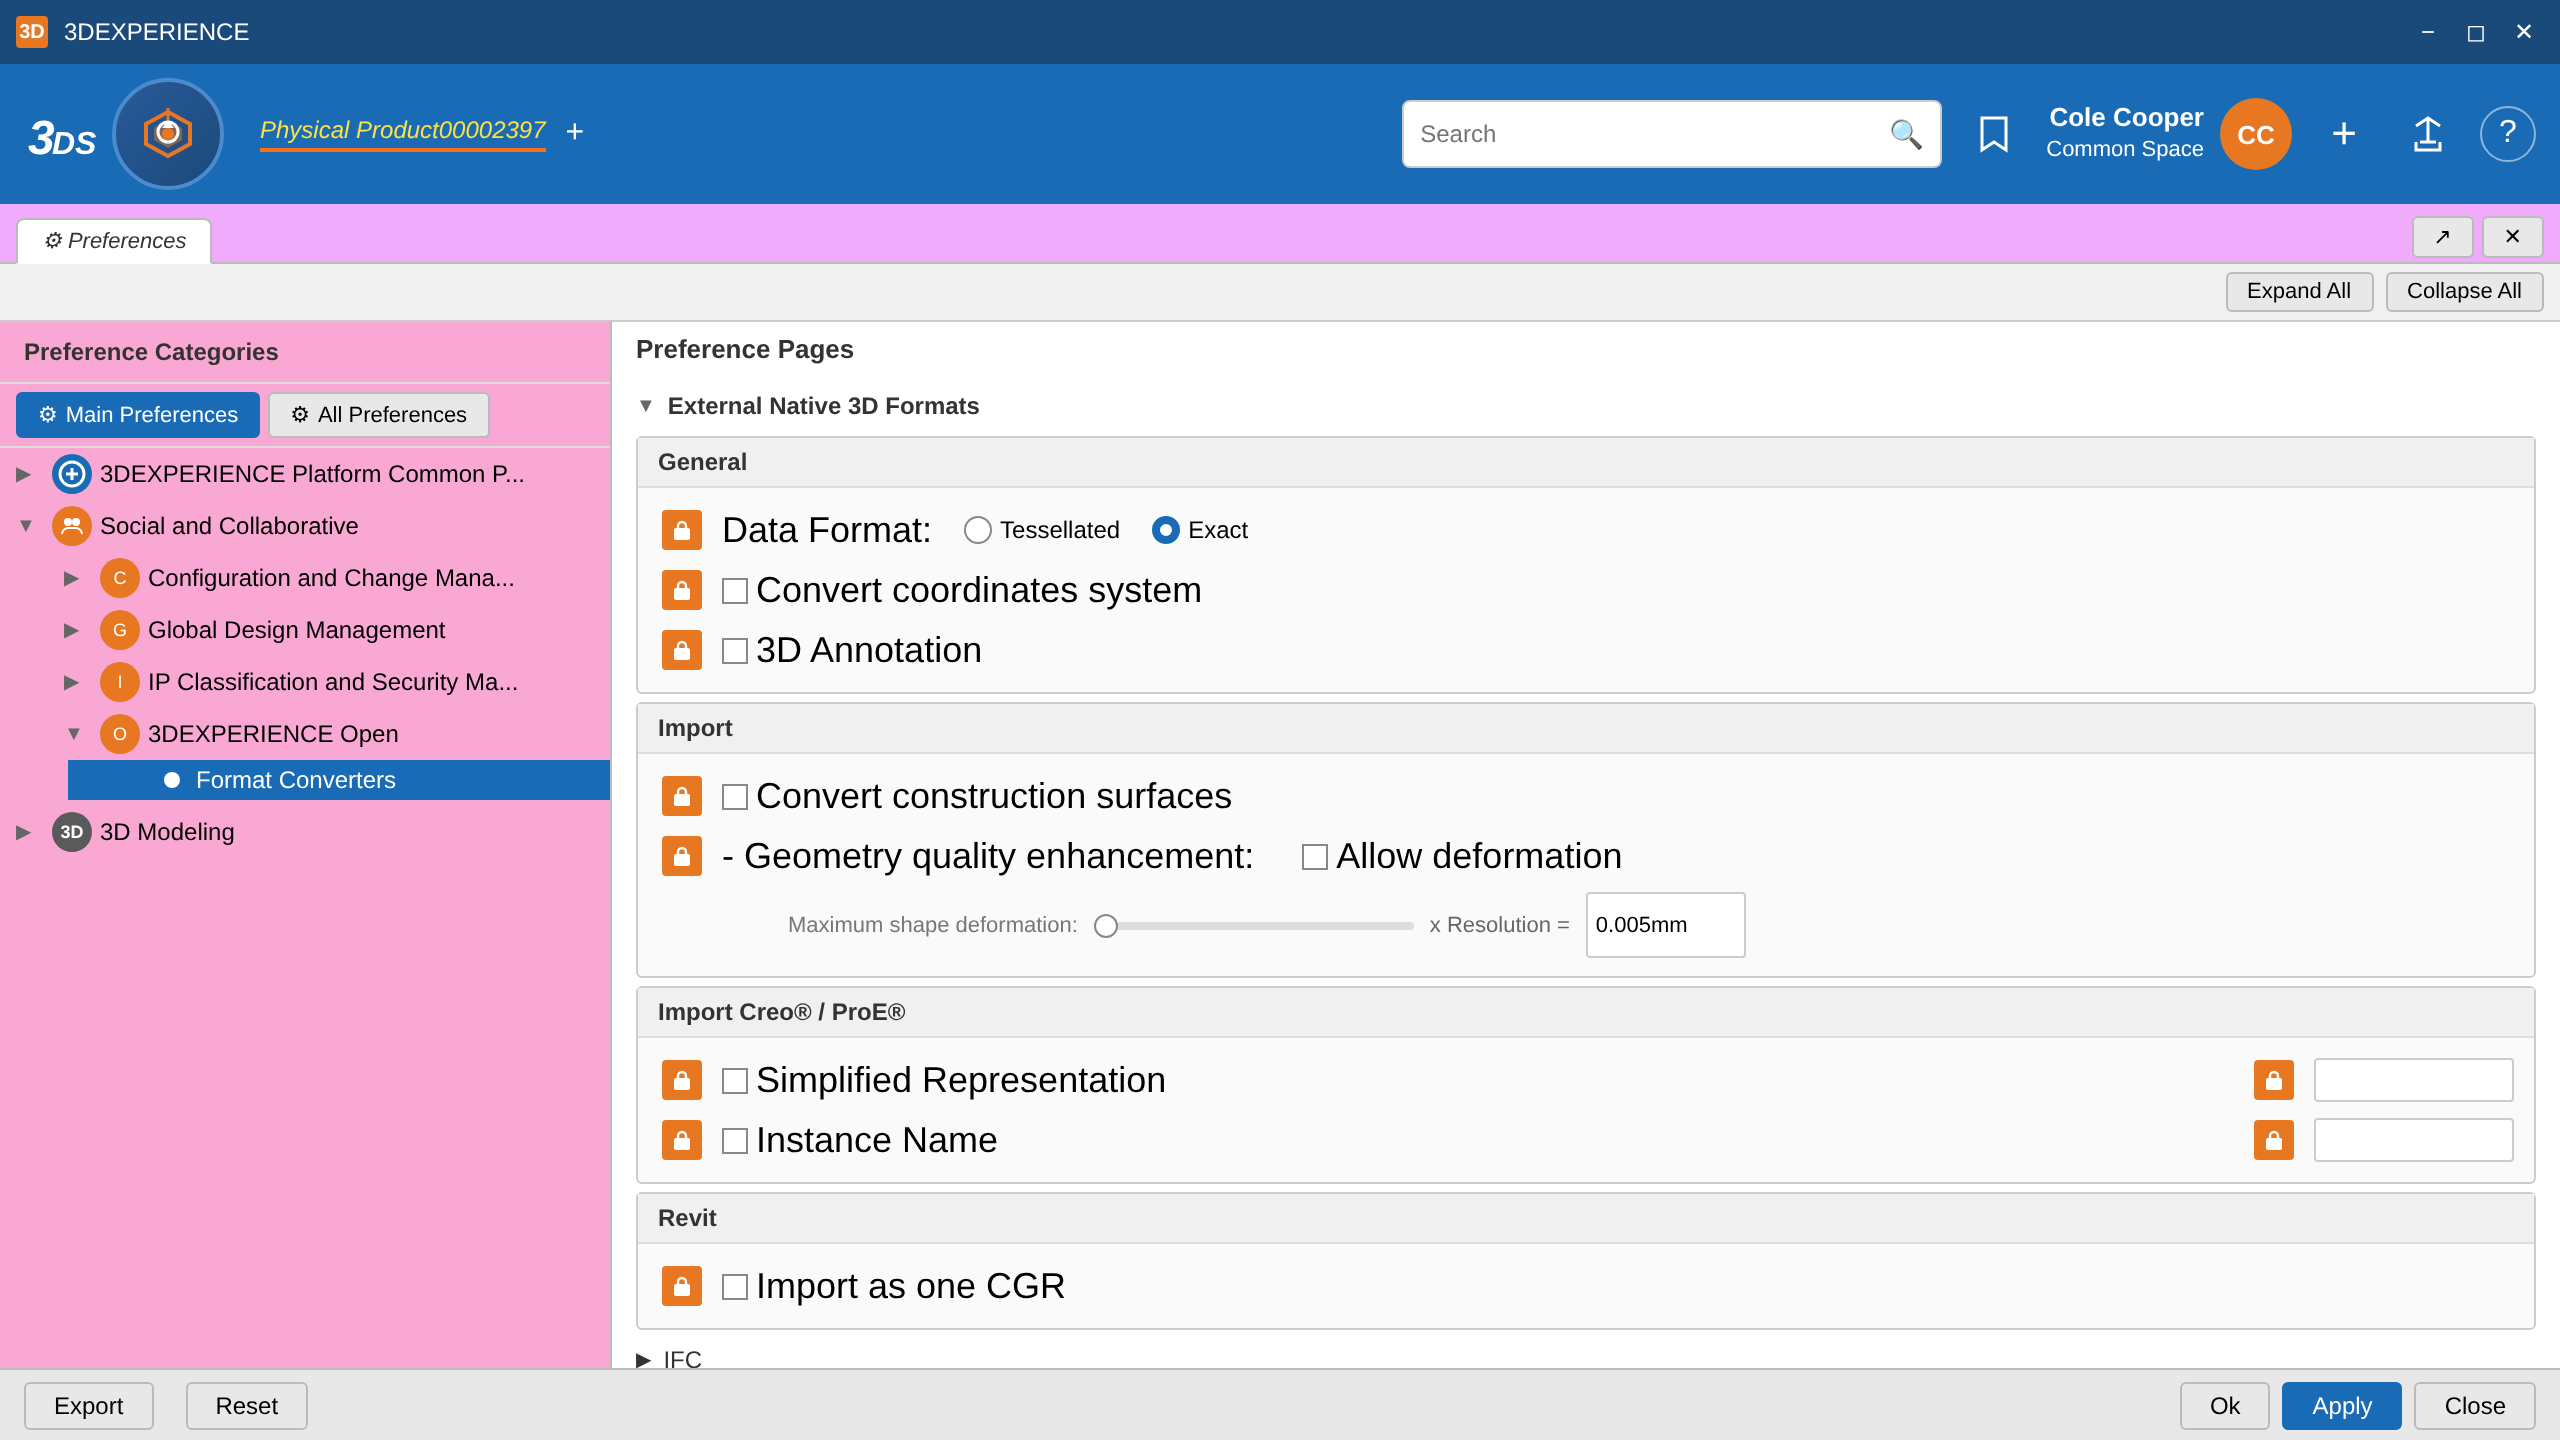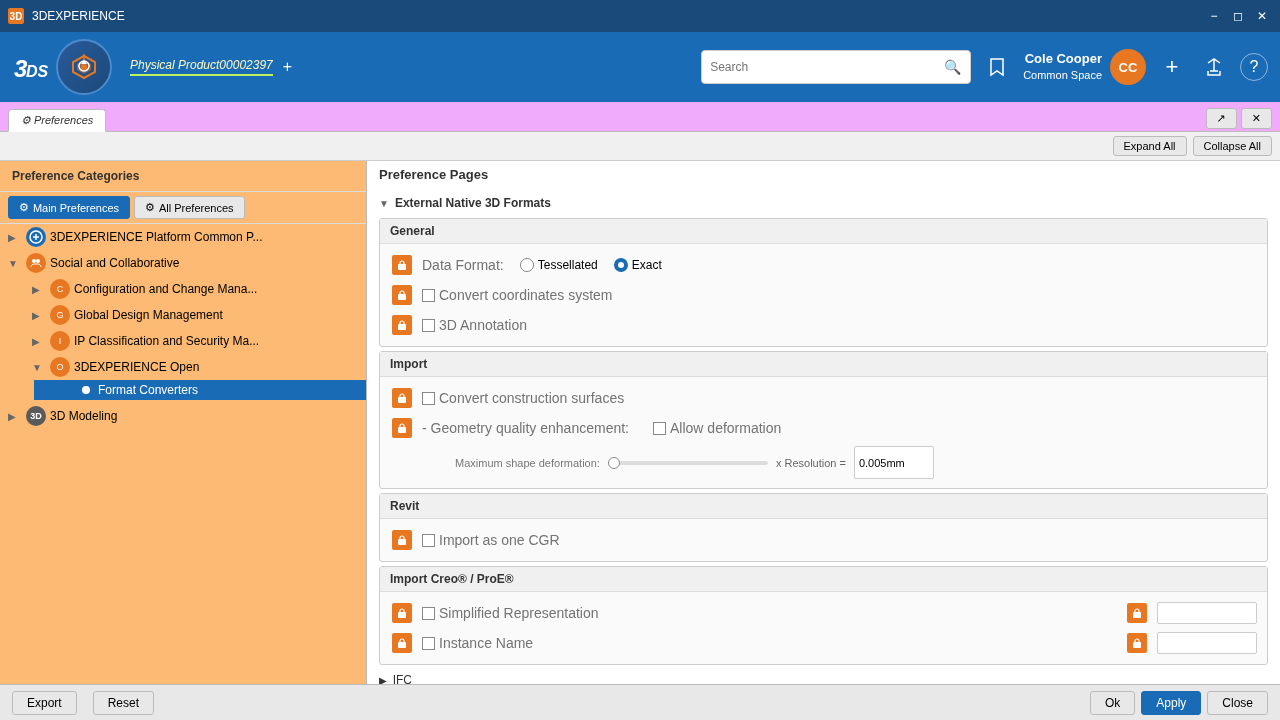--- a/index.html
+++ b/index.html
@@ -50,24 +50,24 @@
       display: flex;
       align-items: flex-end;
       padding: 0 8px;
       border-bottom: 1px solid #bbb;
     }
     .tab { padding: 4px 12px; background: #d0d0d0; border: 1px solid #bbb; border-bottom: none; border-radius: 4px 4px 0 0; font-size: 11px; cursor: pointer; color: #333; font-style: italic; }
     .tab.active { background: white; border-bottom: 1px solid white; margin-bottom: -1px; }
 
     
     .sidebar {
-      width: 367px;
+      width: 306px;
       border-right: 1px solid #bbb;
       overflow-y: auto;
-      background: #fdba74;
+      background: #f9a8d4;
       flex-shrink: 0;
     }
     .pref-categories-header { padding: 8px 12px; font-weight: bold; font-size: 12px; color: #333; border-bottom: 1px solid #ddd; }
     .pref-tabs { display: flex; padding: 4px 8px; gap: 4px; border-bottom: 1px solid #ddd; }
     .pref-tab { padding: 4px 10px; border: 1px solid #bbb; border-radius: 3px; font-size: 11px; cursor: pointer; background: #e8e8e8; display: flex; align-items: center; gap: 4px; }
     .pref-tab.active { background: #1a6bb5; color: white; border-color: #1a6bb5; }
 
     .tree-item { display: flex; align-items: center; padding: 3px 8px; cursor: pointer; gap: 4px; font-size: 12px; }
     .tree-item.selected { background: #1a6bb5; color: white; margin-left: 34px; }
     .tree-arrow { width: 14px; font-size: 10px; color: #666; }
@@ -86,21 +86,21 @@
     .pref-pages-header { padding: 6px 12px; font-weight: bold; font-size: 13px; color: #333; }
     .section-arrow { font-size: 10px; color: #666; }
 
     .section-box { border: 1px solid #ccc; margin: 4px 12px; border-radius: 3px; background: #fafafa; }
     .section-box-header { padding: 5px 10px; font-weight: bold; font-size: 12px; color: #333; border-bottom: 1px solid #ddd; background: #f0f0f0; }
     .section-box-content { padding: 6px 10px; }
 
     .pref-row { display: flex; align-items: center; padding: 3px 0; gap: 8px; }
     .pref-icon { width: 24px; height: 24px; display: flex; align-items: center; justify-content: center; }
     .pref-icon-img { width: 20px; height: 20px; background: #e87722; border-radius: 2px; display: flex; align-items: center; justify-content: center; color: white; font-size: 10px; }
-    .pref-label { font-size: 14px; color: #737373; }
+    .pref-label { font-size: 18px; color: #000000; }
     .radio-group { display: flex; gap: 16px; margin-left: 8px; }
     .radio-item { display: flex; align-items: center; gap: 4px; font-size: 12px; }
     .radio-btn { width: 14px; height: 14px; border-radius: 50%; border: 1px solid #888; background: white; cursor: pointer; }
     .radio-btn.checked { border: 4px solid #1a6bb5; }
     .checkbox-item { display: flex; align-items: center; gap: 4px; font-size: 12px; }
     .checkbox { width: 13px; height: 13px; border: 1px solid #888; background: white; cursor: pointer; }
     .slider-track { width: 160px; height: 4px; background: #ddd; border-radius: 2px; position: relative; }
     .slider-thumb { width: 12px; height: 12px; background: white; border: 1px solid #888; border-radius: 50%; position: absolute; left: 0; top: -4px; cursor: pointer; }
     .resolution-text { font-size: 11px; color: #666; }
     .resolution-input { width: 80px; height: 33px; border: 1px solid #ccc; border-radius: 2px; padding: 2px 4px; font-size: 11px; text-align: left; }
@@ -156,21 +156,21 @@
       <svg width="30" height="30" viewBox="0 0 30 30">
         <polygon points="15,4 26,10 26,20 15,26 4,20 4,10" fill="none" stroke="#e87722" stroke-width="2"></polygon>
         <polygon points="15,8 22,12 22,18 15,22 8,18 8,12" fill="#e87722" opacity="0.5"></polygon>
         <circle cx="15" cy="15" r="3" fill="#e87722"></circle>
         <polygon points="15,2 15,8" stroke="#e87722" stroke-width="1.5"></polygon>
         <circle cx="15" cy="14" r="5" fill="none" stroke="#fff" stroke-width="1.5"></circle>
         <polygon points="12,12 18,12 15,8" fill="#fff"></polygon>
       </svg>
     </div>
   </div>
-  <div style="margin-left:8px; color:#fef9c3; font-style:italic; font-size:12px; border-bottom:2px solid #bef264; padding-bottom:2px;">Physical Product00002397</div>
+  <div style="margin-left:8px; color:#fde047; font-style:italic; font-size:12px; border-bottom:2px solid #f97316; padding-bottom:2px;">Physical Product00002397</div>
   <button style="background:none;border:none;color:white;font-size:16px;cursor:pointer;">+</button>
   <div class="header-spacer"></div>
 
   <div class="search-bar">
     <input type="text" placeholder="Search" style="">
     <span class="search-icon">🔍</span>
   </div>
 
   <button class="header-action-btn">
     <svg width="20" height="20" viewBox="0 0 20 20">
@@ -400,89 +400,89 @@
               <div class="slider-track">
                 <div class="slider-thumb"></div>
               </div>
               <span class="resolution-text">x Resolution =</span>
               <input class="resolution-input" type="text" value="0.005mm" style="">
             </div>
           </div>
         </div>
 
         <div class="section-box">
+          <div class="section-box-header">Import Creo® / ProE®</div>
+          <div class="section-box-content">
+
+            <div class="pref-row">
+              <div class="pref-icon">
+                <div class="pref-icon-img">
+                  <svg width="12" height="12" viewBox="0 0 12 12">
+                      <rect x="2" y="5" width="8" height="6" rx="1" fill="white"></rect>
+                      <path d="M4 5V4a2 2 0 014 0v1" stroke="white" stroke-width="1.2" fill="none"></path>
+                    </svg>
+                </div>
+              </div>
+              <div class="checkbox-item">
+                <div class="checkbox"></div>
+                <span class="pref-label">Simplified Representation</span>
+              </div>
+              <div class="pref-icon" style="margin-left:auto;">
+                <div class="pref-icon-img">
+                  <svg width="12" height="12" viewBox="0 0 12 12">
+                      <rect x="2" y="5" width="8" height="6" rx="1" fill="white"></rect>
+                      <path d="M4 5V4a2 2 0 014 0v1" stroke="white" stroke-width="1.2" fill="none"></path>
+                    </svg>
+                </div>
+              </div>
+              <input class="import-creo-input" type="text" style="">
+            </div>
+
+            <div class="pref-row">
+              <div class="pref-icon">
+                <div class="pref-icon-img">
+                  <svg width="12" height="12" viewBox="0 0 12 12">
+                      <rect x="2" y="5" width="8" height="6" rx="1" fill="white"></rect>
+                      <path d="M4 5V4a2 2 0 014 0v1" stroke="white" stroke-width="1.2" fill="none"></path>
+                    </svg>
+                </div>
+              </div>
+              <div class="checkbox-item">
+                <div class="checkbox"></div>
+                <span class="pref-label">Instance Name</span>
+              </div>
+              <div class="pref-icon" style="margin-left:auto;">
+                <div class="pref-icon-img">
+                  <svg width="12" height="12" viewBox="0 0 12 12">
+                      <rect x="2" y="5" width="8" height="6" rx="1" fill="white"></rect>
+                      <path d="M4 5V4a2 2 0 014 0v1" stroke="white" stroke-width="1.2" fill="none"></path>
+                    </svg>
+                </div>
+              </div>
+              <input class="import-creo-input" type="text" style="">
+            </div>
+          </div>
+        </div>
+
+        <div class="section-box">
           <div class="section-box-header">Revit</div>
           <div class="section-box-content">
             <div class="pref-row">
               <div class="pref-icon">
                 <div class="pref-icon-img">
                   <svg width="12" height="12" viewBox="0 0 12 12">
                       <rect x="2" y="5" width="8" height="6" rx="1" fill="white"></rect>
                       <path d="M4 5V4a2 2 0 014 0v1" stroke="white" stroke-width="1.2" fill="none"></path>
                     </svg>
                 </div>
               </div>
               <div class="checkbox-item">
                 <div class="checkbox"></div>
                 <span class="pref-label">Import as one CGR</span>
               </div>
-            </div>
-          </div>
-        </div>
-
-        <div class="section-box">
-          <div class="section-box-header">Import Creo® / ProE®</div>
-          <div class="section-box-content">
-
-            <div class="pref-row">
-              <div class="pref-icon">
-                <div class="pref-icon-img">
-                  <svg width="12" height="12" viewBox="0 0 12 12">
-                      <rect x="2" y="5" width="8" height="6" rx="1" fill="white"></rect>
-                      <path d="M4 5V4a2 2 0 014 0v1" stroke="white" stroke-width="1.2" fill="none"></path>
-                    </svg>
-                </div>
-              </div>
-              <div class="checkbox-item">
-                <div class="checkbox"></div>
-                <span class="pref-label">Simplified Representation</span>
-              </div>
-              <div class="pref-icon" style="margin-left:auto;">
-                <div class="pref-icon-img">
-                  <svg width="12" height="12" viewBox="0 0 12 12">
-                      <rect x="2" y="5" width="8" height="6" rx="1" fill="white"></rect>
-                      <path d="M4 5V4a2 2 0 014 0v1" stroke="white" stroke-width="1.2" fill="none"></path>
-                    </svg>
-                </div>
-              </div>
-              <input class="import-creo-input" type="text" style="">
-            </div>
-
-            <div class="pref-row">
-              <div class="pref-icon">
-                <div class="pref-icon-img">
-                  <svg width="12" height="12" viewBox="0 0 12 12">
-                      <rect x="2" y="5" width="8" height="6" rx="1" fill="white"></rect>
-                      <path d="M4 5V4a2 2 0 014 0v1" stroke="white" stroke-width="1.2" fill="none"></path>
-                    </svg>
-                </div>
-              </div>
-              <div class="checkbox-item">
-                <div class="checkbox"></div>
-                <span class="pref-label">Instance Name</span>
-              </div>
-              <div class="pref-icon" style="margin-left:auto;">
-                <div class="pref-icon-img">
-                  <svg width="12" height="12" viewBox="0 0 12 12">
-                      <rect x="2" y="5" width="8" height="6" rx="1" fill="white"></rect>
-                      <path d="M4 5V4a2 2 0 014 0v1" stroke="white" stroke-width="1.2" fill="none"></path>
-                    </svg>
-                </div>
-              </div>
-              <input class="import-creo-input" type="text" style="">
             </div>
           </div>
         </div>
 
         <div class="ifc-row">
           <span class="ifc-arrow">▶</span>
           <span>IFC</span>
         </div>
       </div>
     </div>

